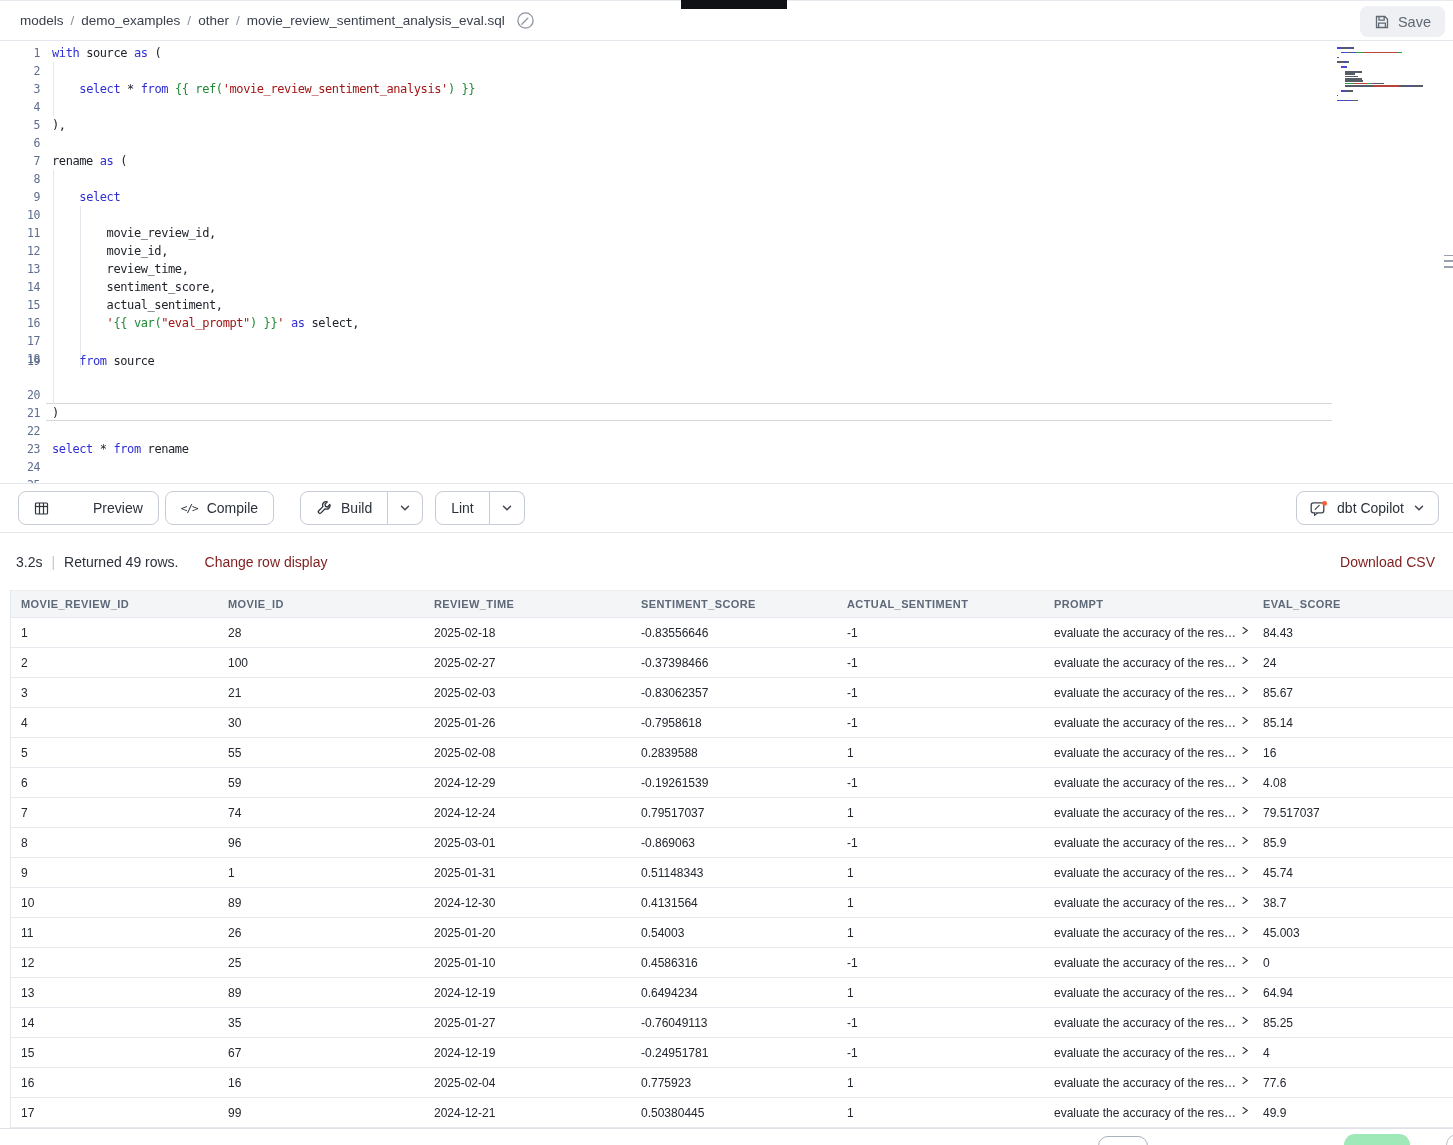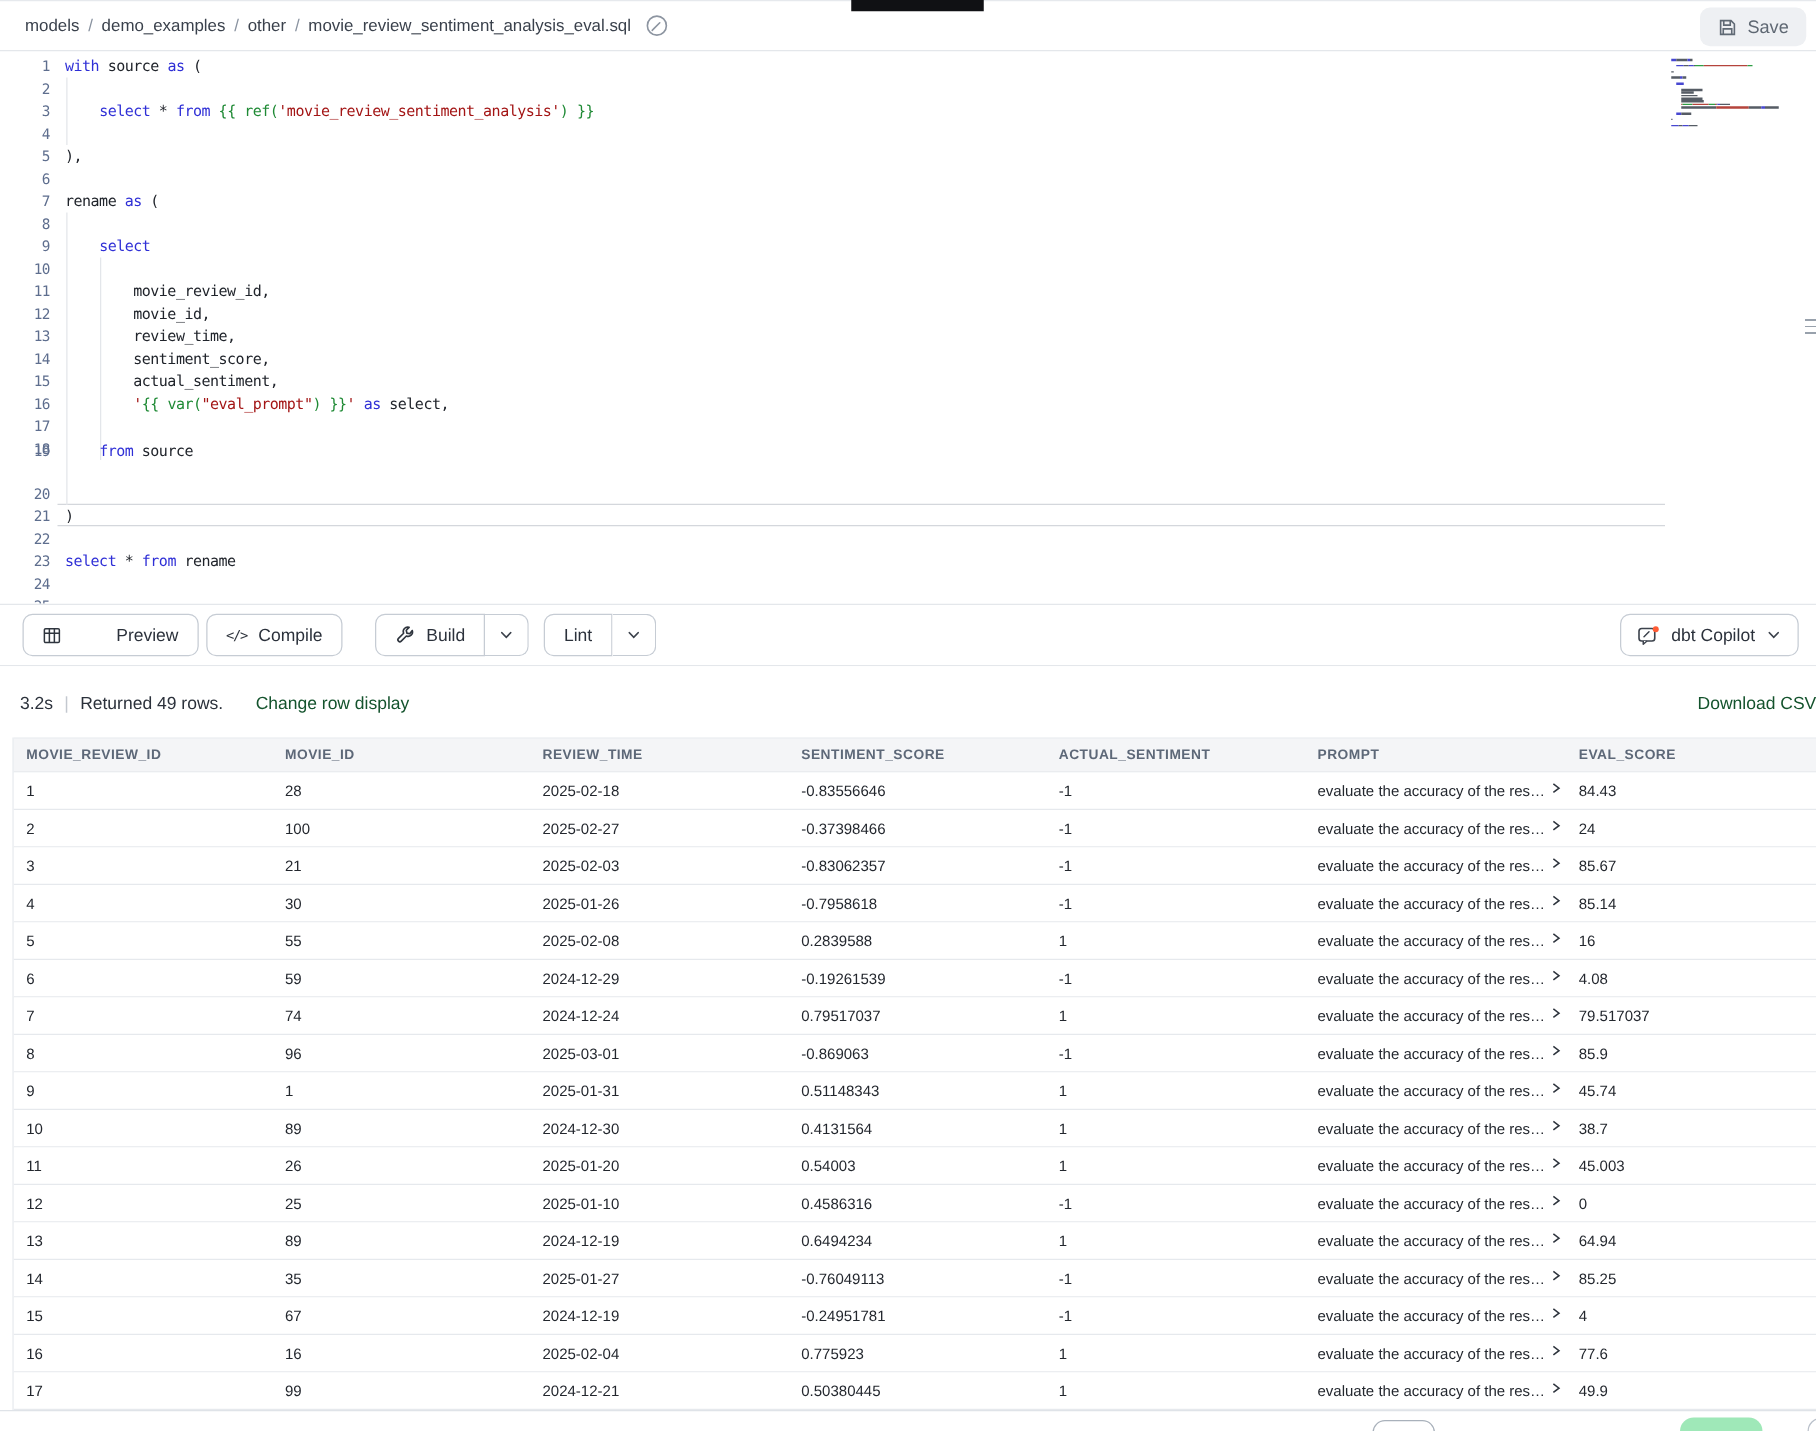--- a/index.html
+++ b/index.html
@@ -63,23 +63,23 @@
   .tab.active::after{content:"";position:absolute;left:-11px;right:-11px;bottom:-1px;height:3px;background:#4a5160;}
   .copilot-btn{margin-left:auto;margin-right:14px;height:34px;border:1px solid #c6ccd4;border-radius:8px;
                background:#fff;display:flex;align-items:center;gap:9px;padding:0 13px;
                font-size:14px;color:#2b313b;font-family:inherit;cursor:pointer;}
 
   
   .infobar{position:absolute;top:533px;left:0;right:0;height:57px;display:flex;align-items:center;
            font-size:14px;color:#2b313b;background:#fff;}
   .infobar .lead{margin-left:16px;}
   .infobar .divider{color:#c3c8cf;margin:0 9px;}
-  .link{color:#14532d;cursor:pointer;text-align:right;}
+  .link{color:#7f1d1d;cursor:pointer;text-align:right;}
   .change-link{margin-left:26px;}
-  .download-link{margin-left:auto;margin-right:0;}
+  .download-link{margin-left:auto;margin-right:18px;}
 
   
   .results-table{position:absolute;top:590px;left:10px;width:1443px;border-left:1px solid #e4e7eb;box-sizing:border-box;}
   .thead{display:flex;height:28px;align-items:center;background:#f4f5f7;
          border-top:1px solid #eceef2;border-bottom:1px solid #e6e9ed;box-sizing:border-box;}
   .th{font-size:11px;font-weight:700;letter-spacing:.4px;color:#5d6878;padding-left:10px;box-sizing:border-box;
       white-space:nowrap;overflow:hidden;}
   .tr{display:flex;height:30px;align-items:center;border-bottom:1px solid #e6e9ed;box-sizing:border-box;background:#fff;}
   .td{font-size:12px;color:#23272e;padding-left:10px;box-sizing:border-box;white-space:nowrap;overflow:hidden;}
   .prompt-cell{display:flex;align-items:center;gap:5px;cursor:pointer;}

